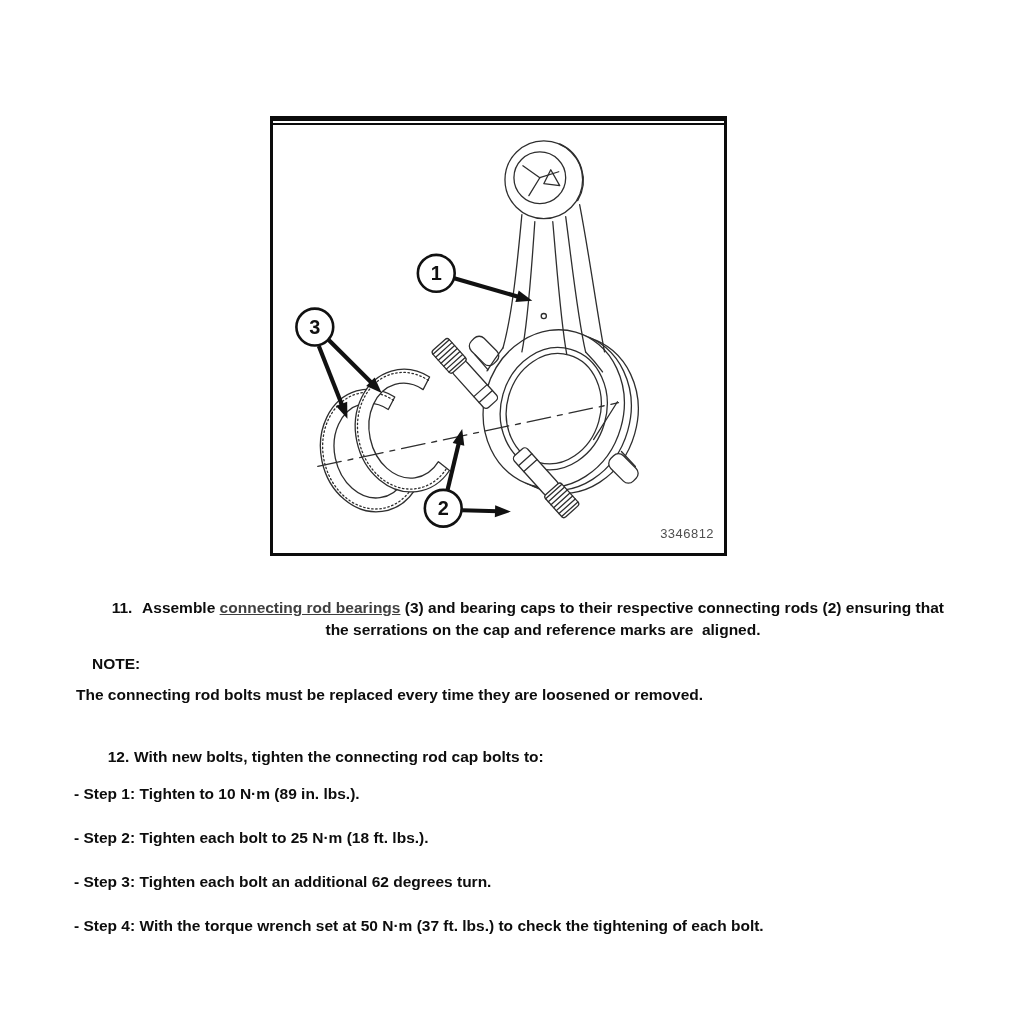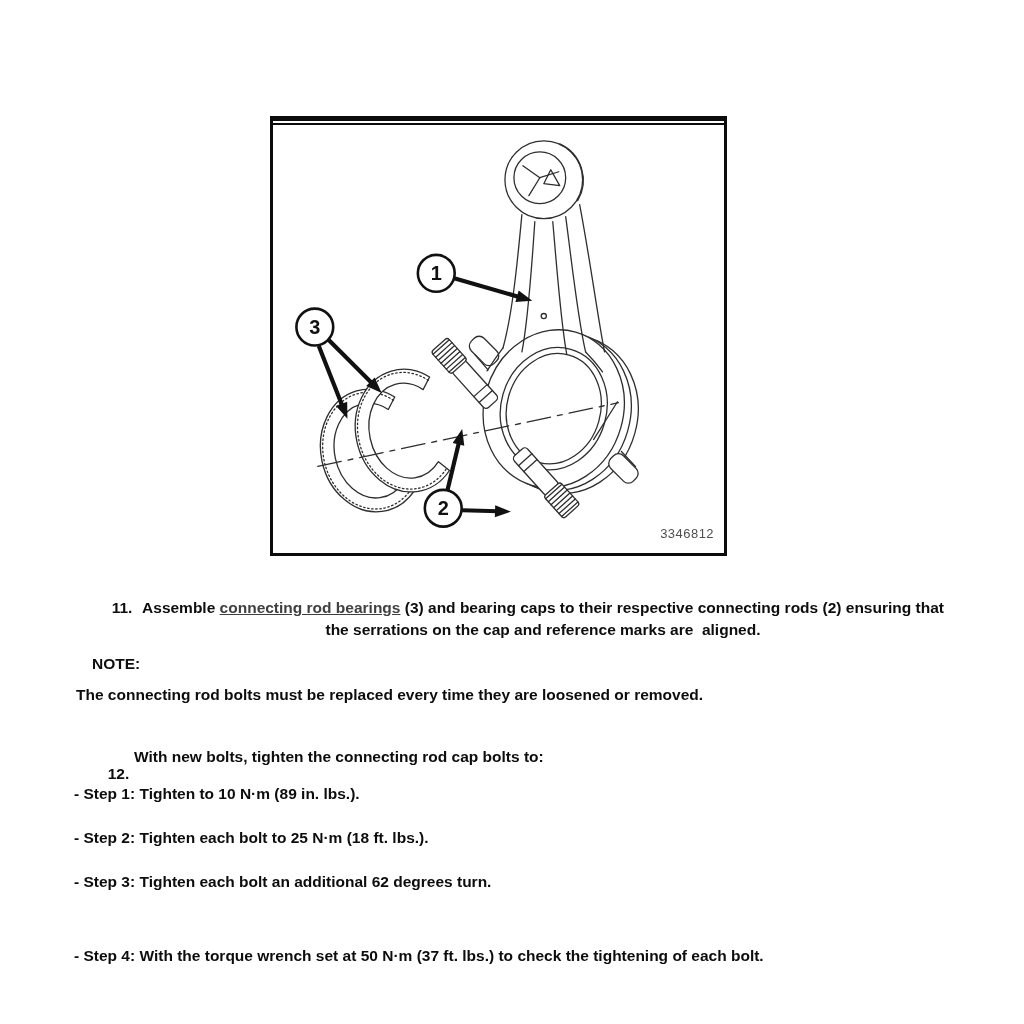--- a/index.html
+++ b/index.html
@@ -36,30 +36,30 @@
   
   .t{
     position:absolute;
     font-weight:bold;
     font-size:15.5px;
     line-height:22px;
     color:#0d0d0d;
   }
   .flex-item{display:flex;text-align:center;}
   .num11{flex:0 0 32px;}
-  .num12{flex:0 0 31px;margin-top:17px;}
+  .num12{flex:0 0 31px;}
   #item11{left:106px;top:597px;width:842px;}
   #note-heading{left:92px;top:653px;}
   #note-body{left:76px;top:684px;width:890px;}
   #item12{left:103px;top:746px;width:890px;}
   .step{left:74px;width:935px;}
   #step1{top:783px;}
   #step2{top:827px;}
   #step3{top:871px;}
-  #step4{top:915px;margin-top:30px;}
+  #step4{top:915px;}
   .inline-link{font-weight:bold;text-decoration:underline;cursor:pointer;}
 </style>
 </head>
 <body>
 
 <div class="page">
 
   <div class="figure-frame">
     <svg width="449" height="428" viewBox="0 0 451 428">
       <defs>

